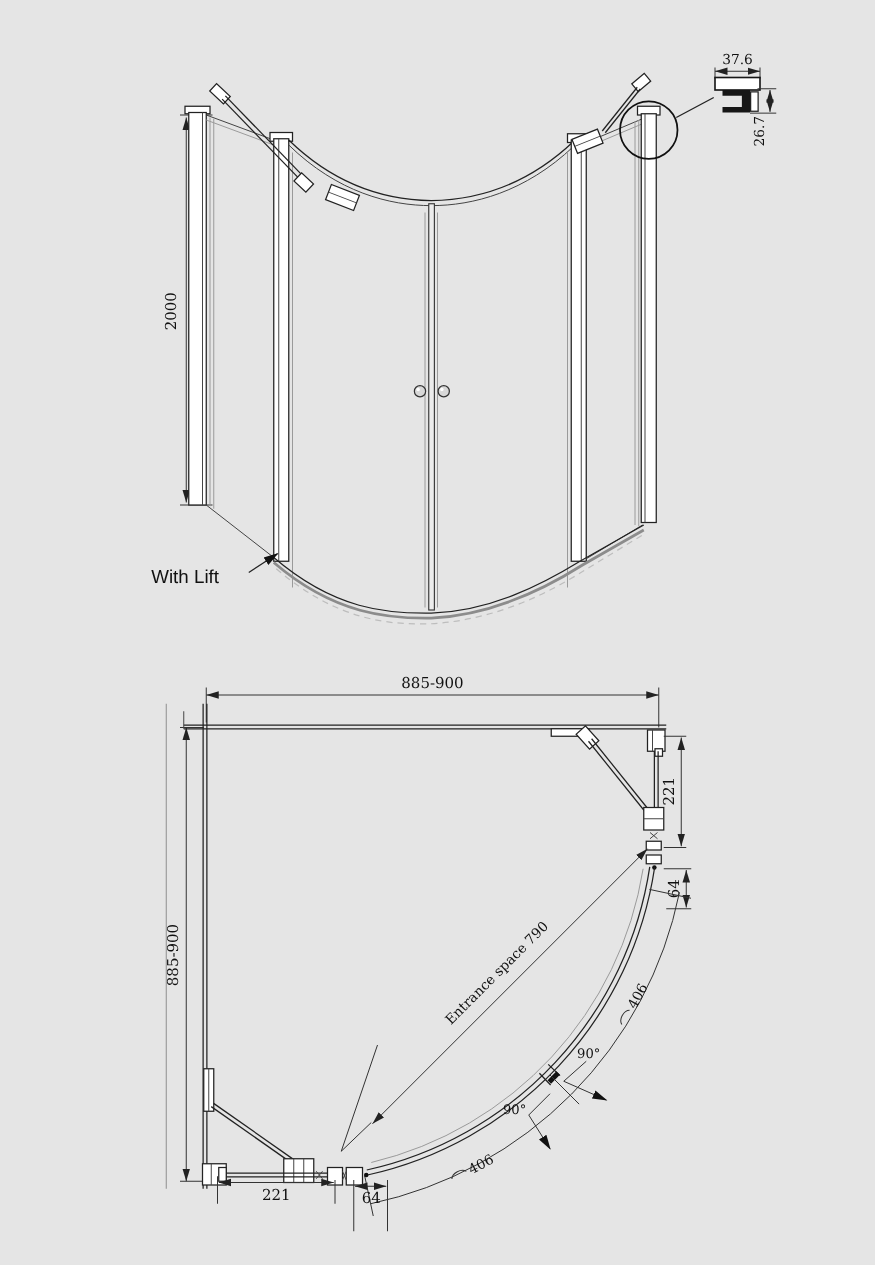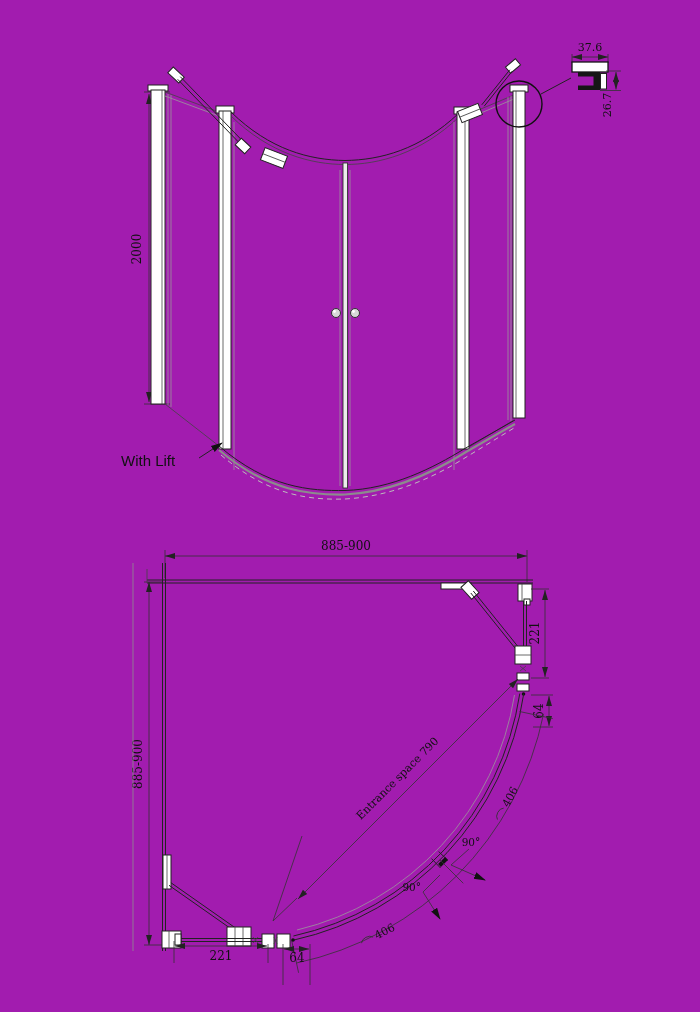--- a/index.html
+++ b/index.html
@@ -1,16 +1,16 @@
 <!DOCTYPE html>
 <html><head>
 <meta charset="utf-8">
 <style>
   html,body{margin:0;padding:0;background:#ffffff;}
-  .stage{position:relative;width:700px;height:1012px;background:#a21caf;overflow:hidden;}
+  .stage{position:relative;width:700px;height:1012px;background:#e5e5e5;overflow:hidden;}
   svg{display:block;}
   .ln{stroke:#222;stroke-width:1;fill:none;}
   .lnthin{stroke:#444;stroke-width:0.8;fill:none;}
   .glass{stroke:#9a9a9a;stroke-width:0.8;fill:none;}
   .dim{stroke:#333;stroke-width:0.8;fill:none;}
   .box{fill:#ffffff;stroke:#222;stroke-width:1;}
   .solid{fill:#161616;stroke:none;}
   text.d{font-family:"DejaVu Serif", serif;font-size:12px;fill:#111;}
   text.d11{font-family:"DejaVu Serif", serif;font-size:11px;fill:#111;}
   text.deg{font-family:"DejaVu Serif", serif;font-size:10.5px;fill:#111;}

